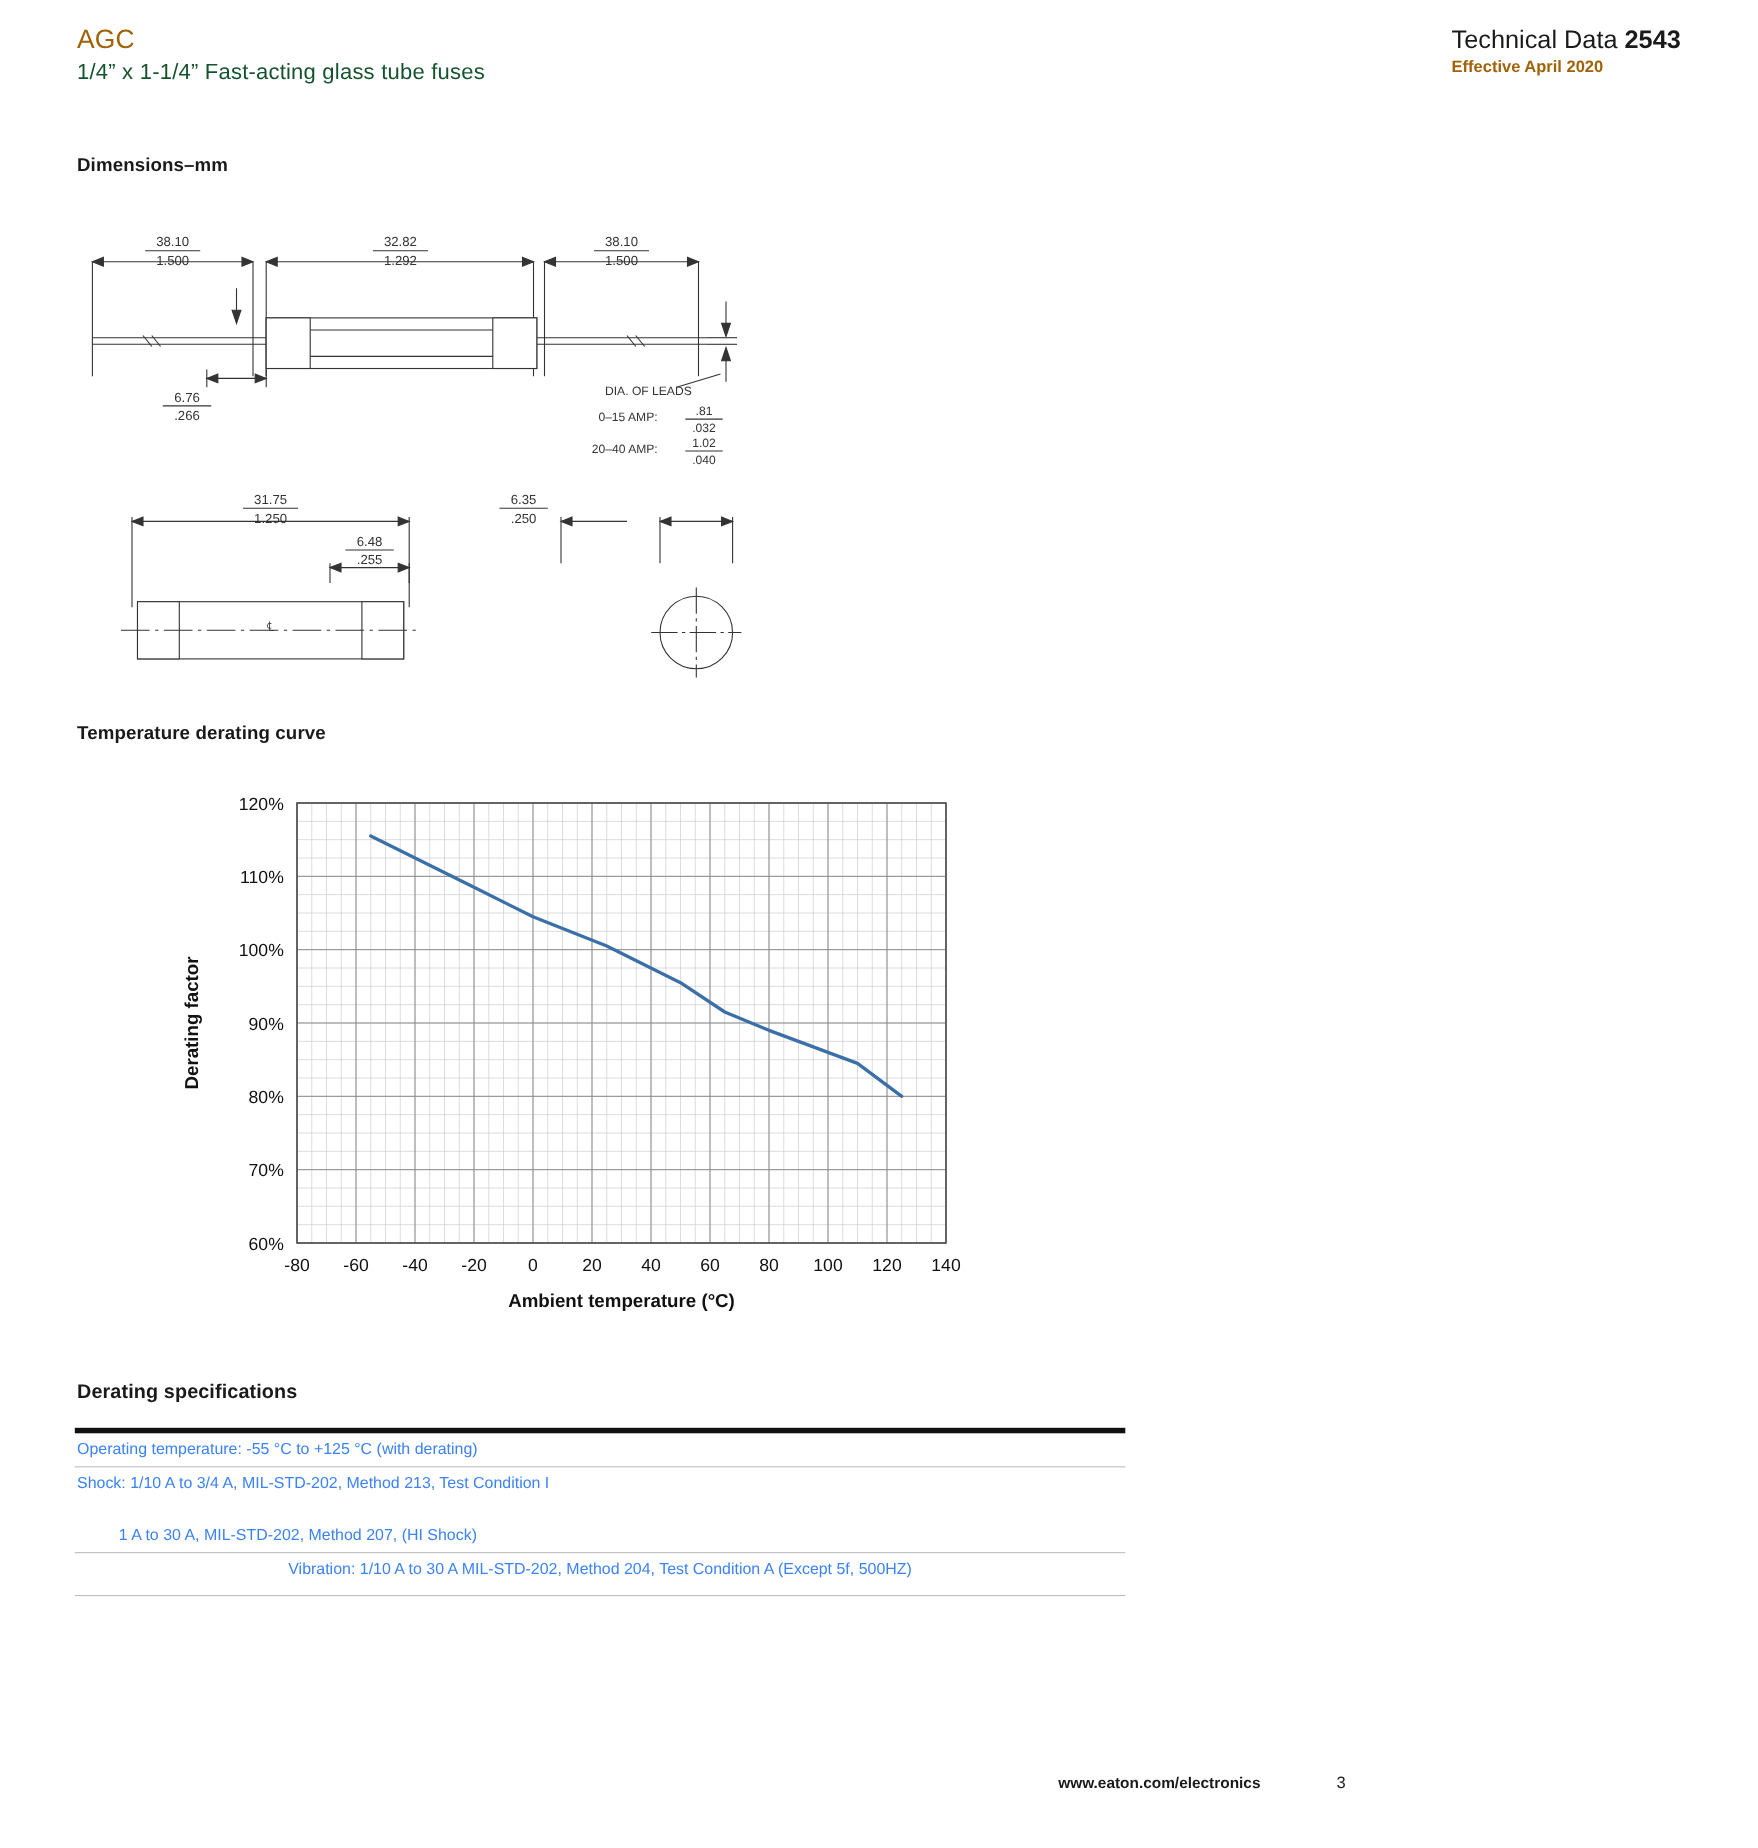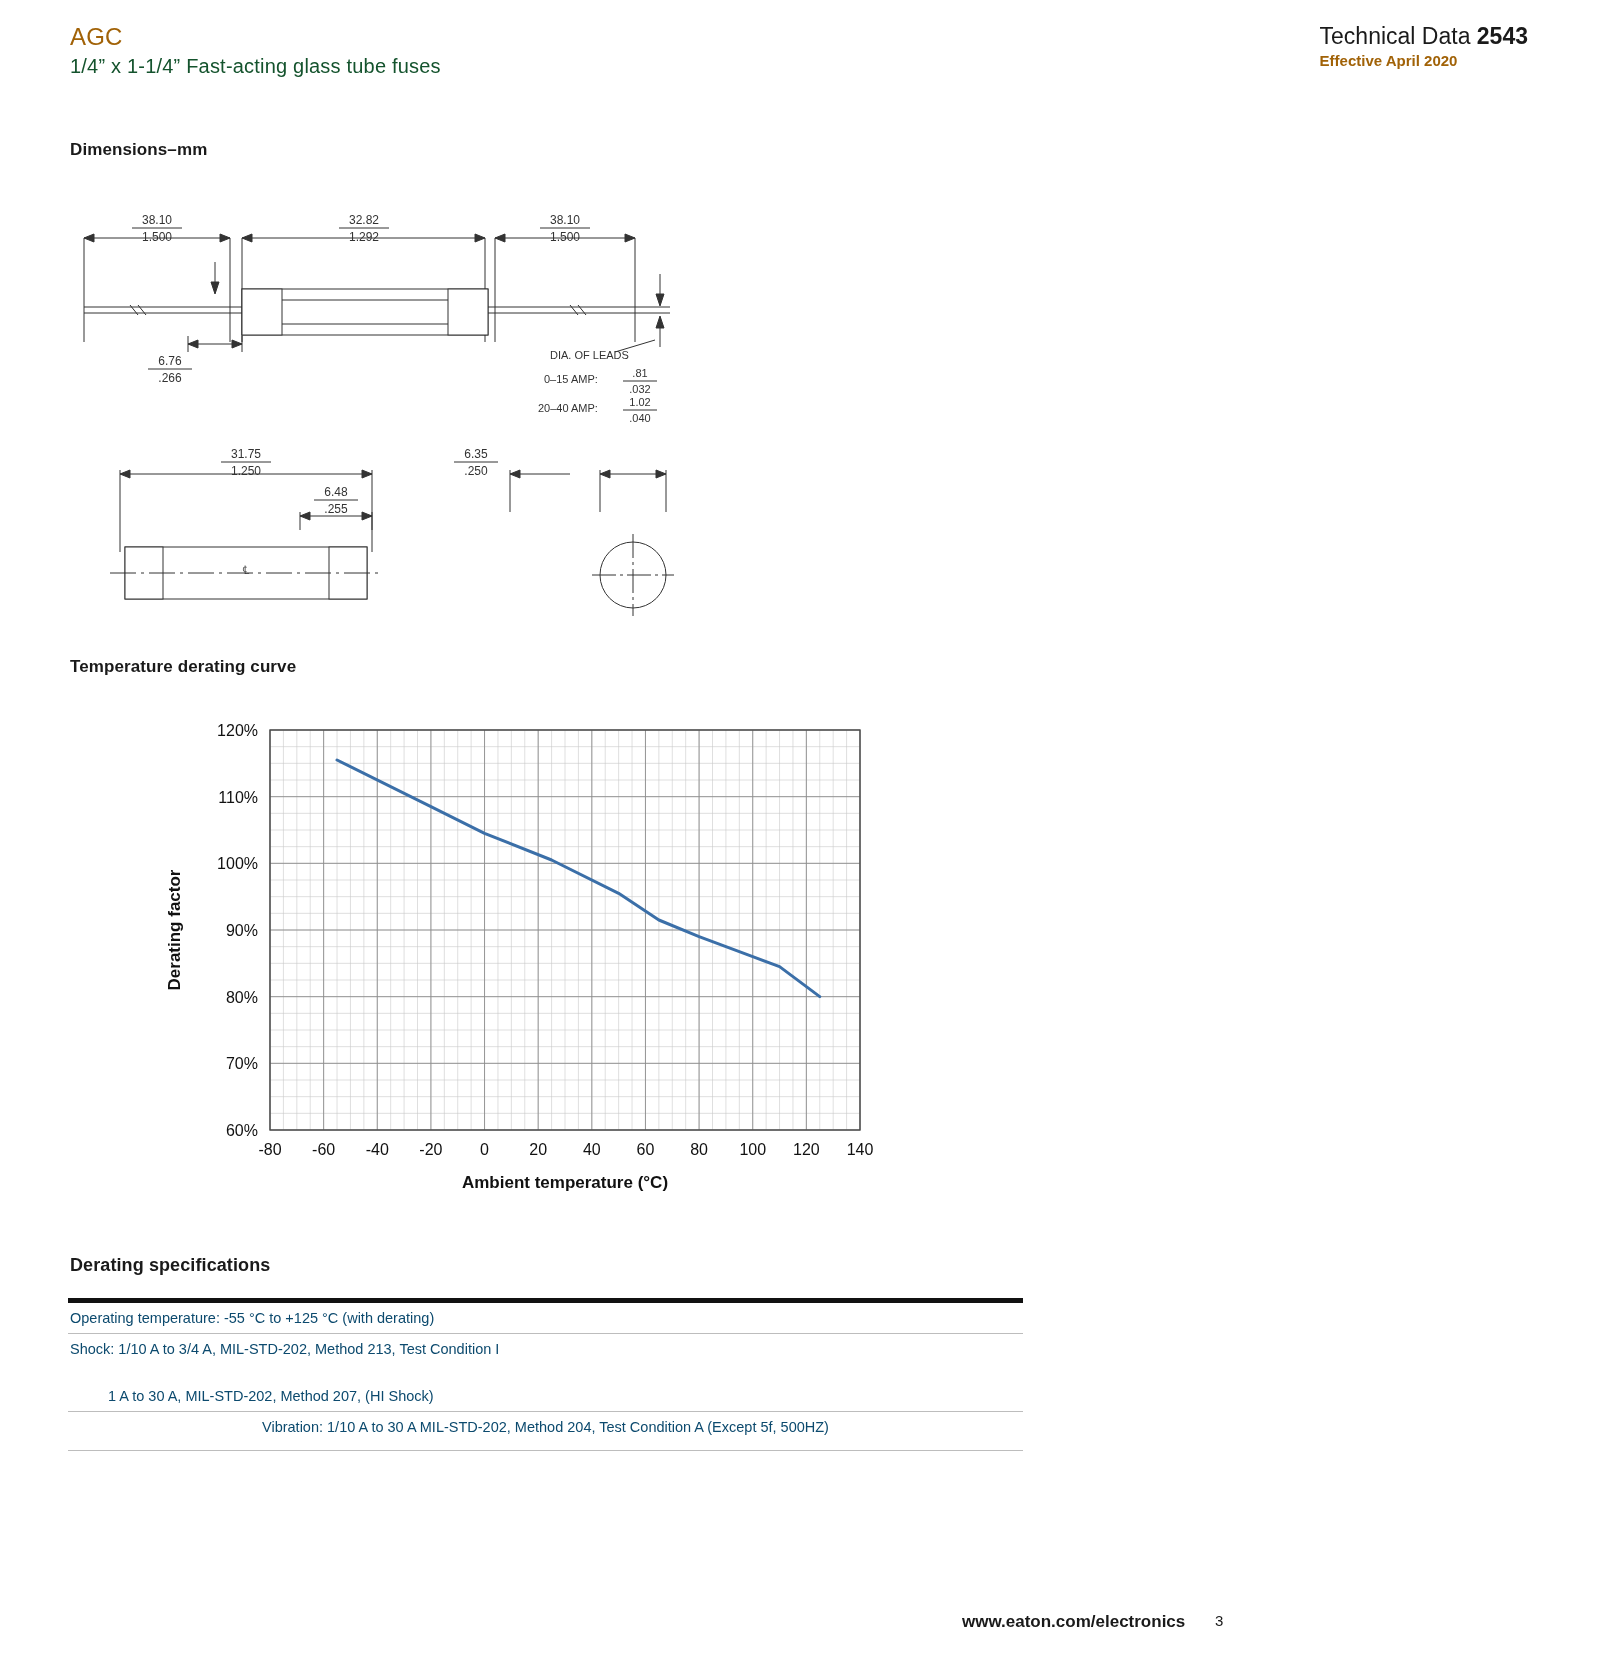--- a/index.html
+++ b/index.html
@@ -110,21 +110,21 @@
   .spec-rule-top {
     height: 5px;
     background: #111111;
     width: 100%;
   }
   .spec-row {
     border-bottom: 1px solid #bdbdbd;
     padding: 6px 2px 5px 2px;
     font-size: 14.5px;
     line-height: 19px;
-    color: #0c4a6e;
+    color: #3b82f6;
     font-family: "Liberation Sans", sans-serif;
   }
   .spec-row .indent {
     display: block;
     padding-left: 38px;
     margin-top: 28px;
   }
   .spec-rule-bottom {
     height: 1px;
     background: #bdbdbd;
@@ -137,21 +137,21 @@
     position: absolute;
     bottom: 48px;
     left: 0;
     width: 100%;
     height: 20px;
   }
   .footer-url {
     position: absolute;
     left: 962px;
     top: 0;
-    font-size: 17px;
+    font-size: 14px;
     font-weight: 700;
     color: #1a1a1a;
   }
   .footer-page {
     position: absolute;
     left: 1215px;
     top: 0;
     font-size: 15px;
     font-weight: 400;
     color: #1a1a1a;

